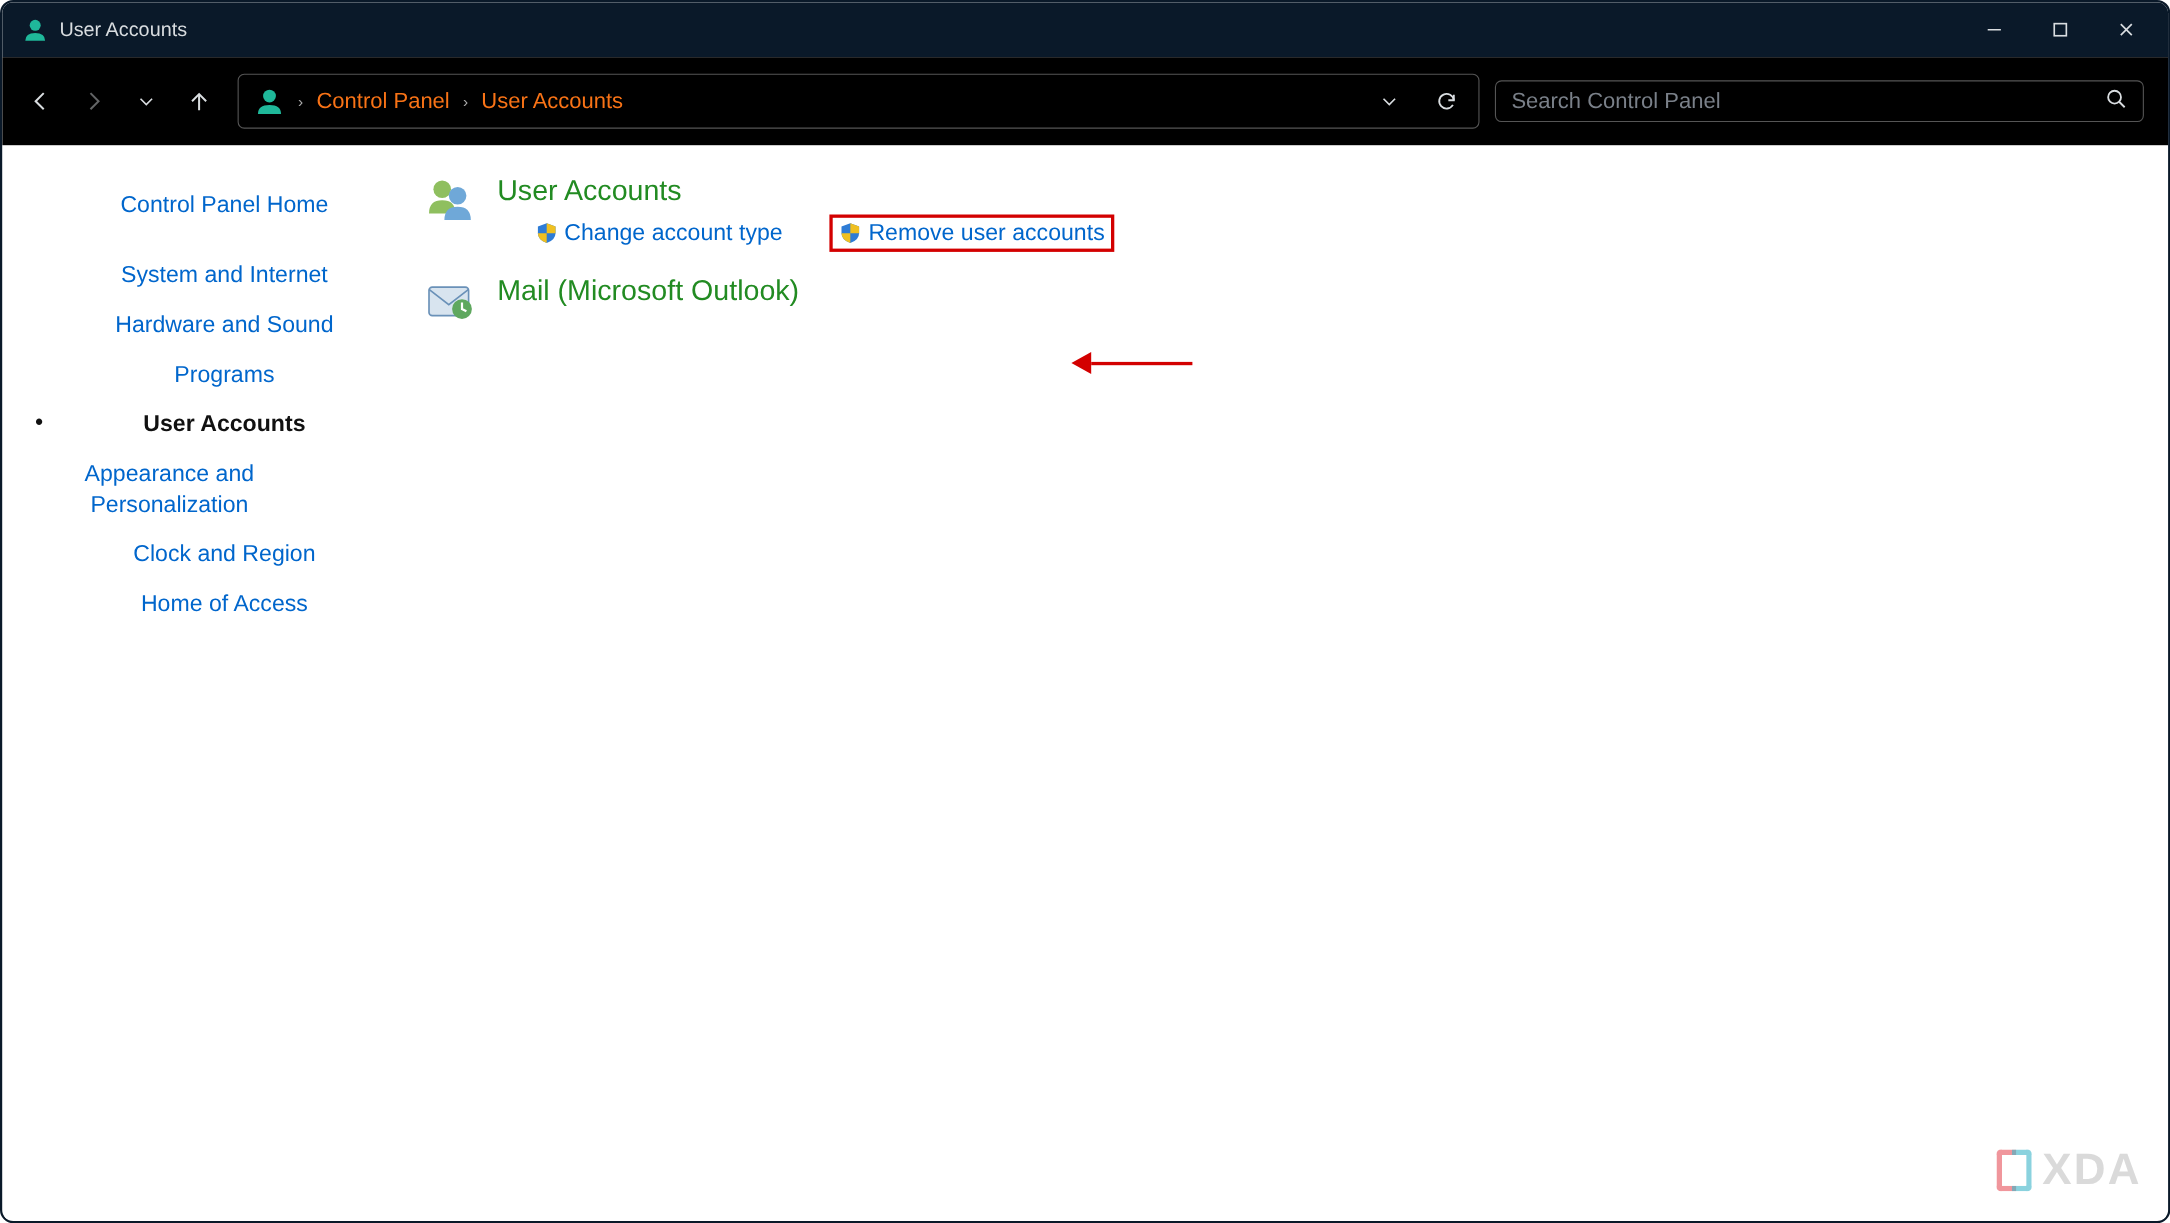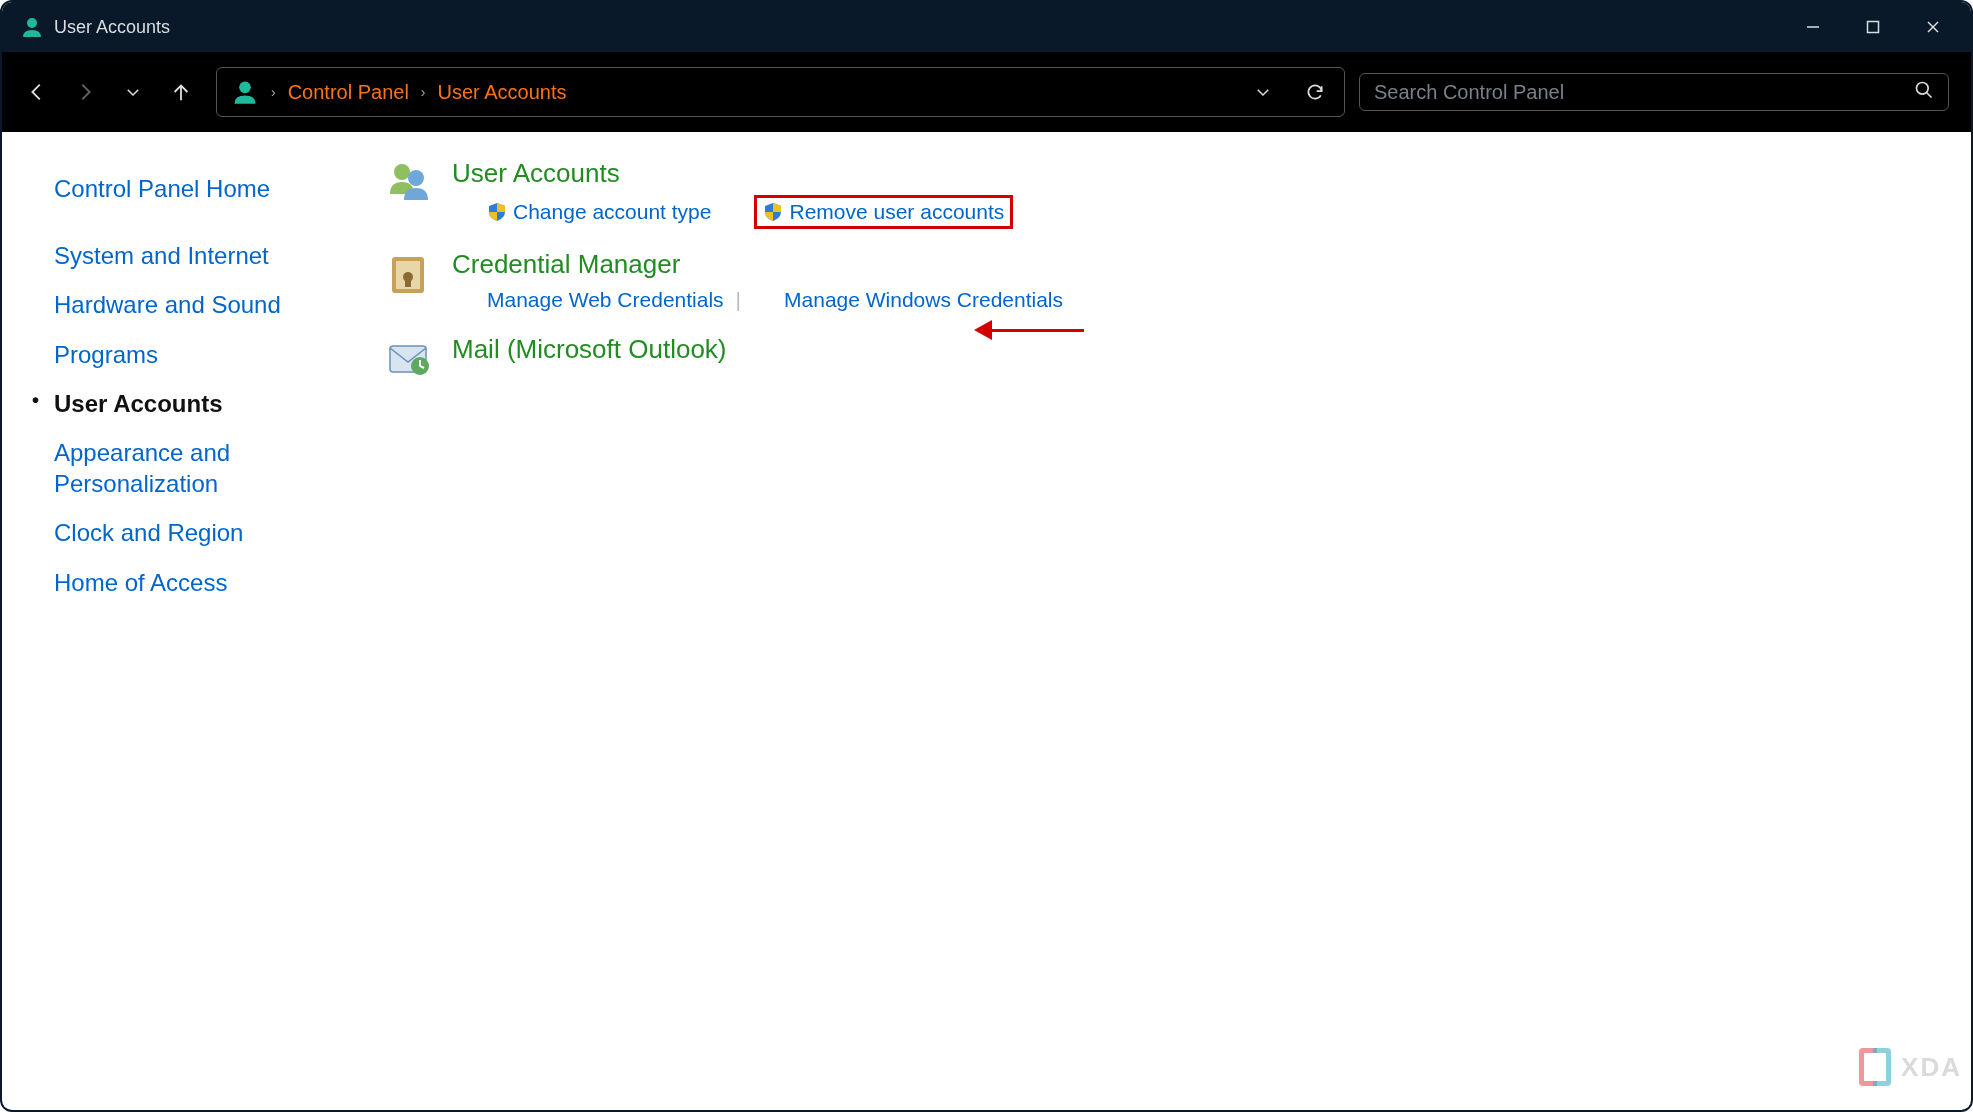--- a/index.html
+++ b/index.html
@@ -23,42 +23,42 @@
 .address .addr-refresh { margin-left: 10px; }
 
 .searchbox { width: 590px; height: 38px; background: #000; border: 1px solid #555; border-radius: 6px; display: flex; align-items: center; padding: 0 14px; margin-right: 8px; }
 .searchbox input { flex: 1; background: transparent; border: none; outline: none; color: #e5e5e5; font-size: 20px; }
 .searchbox input::placeholder { color: #7a8089; }
 .searchbox .sicon { color: #d9dde0; }
 
 .content { position: absolute; top: 132px; left: 2px; right: 2px; bottom: 2px; background: #fff; display: flex; }
 
 .sidebar { width: 350px; padding: 30px 0 0 50px; }
-.sidebar .side-link { color: #0066cc; font-size: 24px; padding: 9px 0; cursor: pointer; position: relative; line-height: 1.3; }
+.sidebar .side-link { color: #0066cc; font-size: 21px; padding: 9px 0; cursor: pointer; position: relative; line-height: 1.3; text-align: center; }
 .sidebar .side-link.home { margin-bottom: 18px; }
 .sidebar .side-link.active { color: #111; font-weight: 700; }
 .sidebar .side-link.active::before { content: '•'; position: absolute; left: -22px; top: 8px; font-size: 20px; color: #111; }
 .sidebar .side-link.multi { max-width: 200px; }
 
 .main { flex: 1; padding: 24px 30px; }
 .category { display: flex; align-items: flex-start; margin-bottom: 20px; }
 .cat-icon { width: 48px; height: 48px; margin-right: 20px; flex-shrink: 0; }
 .cat-body { flex: 1; }
 .cat-title { color: #228b22; font-size: 26px; font-weight: 400; margin-bottom: 6px; cursor: pointer; }
 .sublinks { display: flex; flex-wrap: wrap; align-items: center; gap: 8px; }
 .sublink { color: #0066cc; font-size: 21px; cursor: pointer; display: inline-flex; align-items: center; gap: 6px; padding: 2px 4px; margin-left: 31px; }
 .sublink.boxed { border: 3px solid #d30000; padding: 2px 6px; }
 .shield-icon { width: 20px; height: 20px; }
 .sep { color: #bbb; font-size: 21px; }
 
 .arrow-annot { position: absolute; left: 970px; top: 186px; width: 110px; height: 20px; }
 .arrow-annot .line { position: absolute; left: 18px; top: 9px; width: 92px; height: 3px; background: #d30000; }
 .arrow-annot .head { position: absolute; left: 0; top: 0; width: 0; height: 0; border-top: 10px solid transparent; border-bottom: 10px solid transparent; border-right: 18px solid #d30000; }
 
-.watermark { position: absolute; right: 7px; bottom: 22px; font-size: 26px; font-weight: 800; letter-spacing: 2px; color: rgba(150,150,150,0.35); font-family: sans-serif; display: flex; align-items: center; }
+.watermark { position: absolute; right: 22px; bottom: 22px; font-size: 40px; font-weight: 800; letter-spacing: 2px; color: rgba(150,150,150,0.35); font-family: sans-serif; display: flex; align-items: center; }
 .watermark .b1 { display:inline-block; width:18px; height:38px; border:5px solid rgba(230,80,90,0.6); border-right:none; border-radius:4px 0 0 4px; margin-right:-4px;}
 .watermark .b2 { display:inline-block; width:18px; height:38px; border:5px solid rgba(60,180,200,0.6); border-left:none; border-radius:0 4px 4px 0; margin-right:10px;}
 </style>
 </head>
 <body>
 
 <div class="titlebar">
   <span class="app-icon">
     <svg viewBox="0 0 24 24">
         <circle cx="12" cy="8" r="5" fill="#1fb89a"></circle>
@@ -181,38 +181,20 @@
                   <path d="M10 1 L18 4 V10 Q18 16 10 19 Q2 16 2 10 V4 Z" fill="#2e7cd6"></path>
                   <path d="M10 1 L18 4 V10 L10 10 Z" fill="#f0c020"></path>
                   <path d="M2 10 L10 10 V19 Q2 16 2 10 Z" fill="#f0c020"></path>
                 </svg></span>
             <span>Remove user accounts</span>
           </span>
         </div>
       </div>
     </div>
 
-    <div class="category">
-      <span class="cat-icon">
-        <svg viewBox="0 0 48 48">
-            <rect x="8" y="8" width="32" height="36" rx="3" fill="#c9a05a"></rect>
-            <rect x="12" y="12" width="24" height="28" fill="#e8d5a8"></rect>
-            <circle cx="24" cy="28" r="5" fill="#8a6b30"></circle>
-            <rect x="21" y="28" width="6" height="10" fill="#8a6b30"></rect>
-          </svg>
-      </span>
-      <div class="cat-body">
-        <div class="cat-title">Credential Manager</div>
-        <div class="sublinks">
-          <span class="sublink">Manage Web Credentials</span>
-          <span class="sep">|</span>
-          <span class="sublink">Manage Windows Credentials</span>
-        </div>
-      </div>
-    </div>
 
     <div class="category">
       <span class="cat-icon">
         <svg viewBox="0 0 48 48">
             <rect x="6" y="12" width="36" height="26" rx="3" fill="#d8e4ef" stroke="#6a91b8" stroke-width="1.5"></rect>
             <polyline points="6 14 24 28 42 14" fill="none" stroke="#6a91b8" stroke-width="1.5"></polyline>
             <circle cx="36" cy="32" r="9" fill="#5fa85f"></circle>
             <polyline points="36 26 36 32 40 34" stroke="#fff" stroke-width="2" fill="none"></polyline>
           </svg>
       </span>

